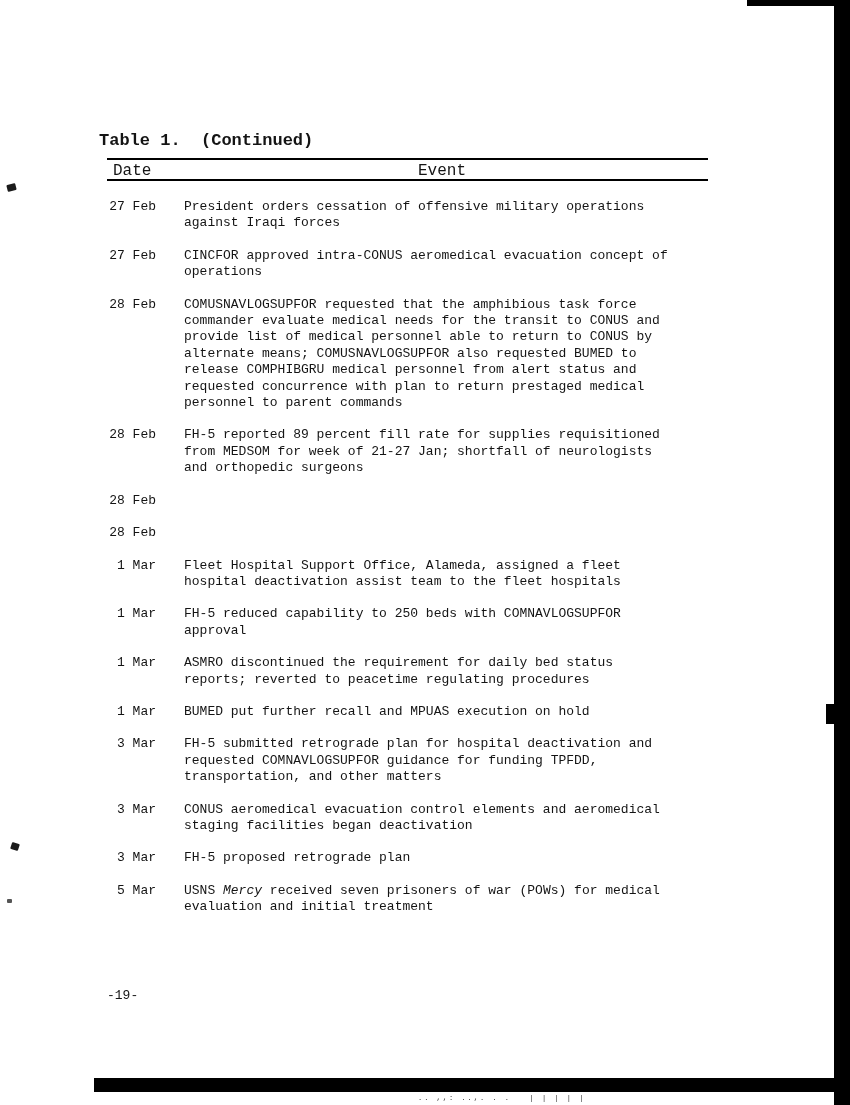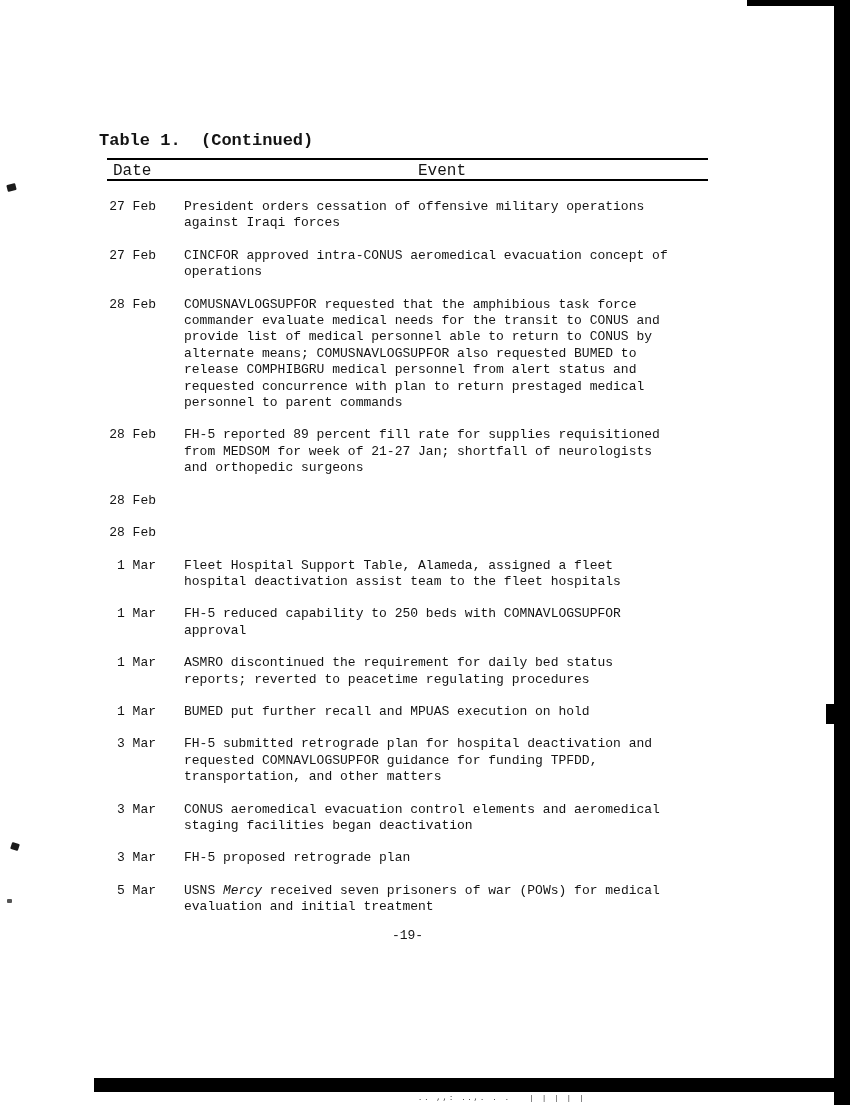--- a/index.html
+++ b/index.html
@@ -25,22 +25,22 @@
   .rule-mid{height:2px;background:#000;}
   .tbody{padding-top:18px;}
   .row{
     display:flex;
     margin-bottom:16px;
     font-size:13px;line-height:16.4px;
   }
   .cell-date{width:49px;flex:none;text-align:right;white-space:pre;}
   .cell-event{margin-left:28px;width:545px;white-space:pre-wrap;}
   .page-number{
-    position:absolute;left:107px;top:928px;width:601px;
-    text-align:center;font-size:13px;
+    position:absolute;left:107px;top:988px;width:601px;
+    font-size:13px;
   }
   
   .bar-right{position:absolute;left:834px;top:0;width:16px;height:1105px;background:#000;}
   .bar-top-right{position:absolute;left:747px;top:0;width:103px;height:6px;background:#000;}
   .bar-bottom{position:absolute;left:94px;top:1078px;width:756px;height:14px;background:#000;}
   .notch-right{position:absolute;left:826px;top:704px;width:9px;height:20px;background:#000;}
   .speck-a{position:absolute;left:7px;top:184px;width:9px;height:7px;background:#1b1b1b;border-radius:1px;transform:rotate(-14deg);}
   .speck-b{position:absolute;left:11px;top:843px;width:8px;height:7px;background:#1b1b1b;border-radius:1px;transform:rotate(18deg);}
   .speck-c{position:absolute;left:7px;top:899px;width:5px;height:4px;background:#555;border-radius:1px;}
   .noise-bottom{
@@ -88,21 +88,21 @@
 and orthopedic surgeons</div>
       </div>
       <div class="row">
         <div class="cell-date">28 Feb</div>
       </div>
       <div class="row">
         <div class="cell-date">28 Feb</div>
       </div>
       <div class="row">
         <div class="cell-date">1 Mar</div>
-        <div class="cell-event">Fleet Hospital Support Table, Alameda, assigned a fleet
+        <div class="cell-event">Fleet Hospital Support Office, Alameda, assigned a fleet
 hospital deactivation assist team to the fleet hospitals</div>
       </div>
       <div class="row">
         <div class="cell-date">1 Mar</div>
         <div class="cell-event">FH-5 reduced capability to 250 beds with COMNAVLOGSUPFOR
 approval</div>
       </div>
       <div class="row">
         <div class="cell-date">1 Mar</div>
         <div class="cell-event">ASMRO discontinued the requirement for daily bed status

